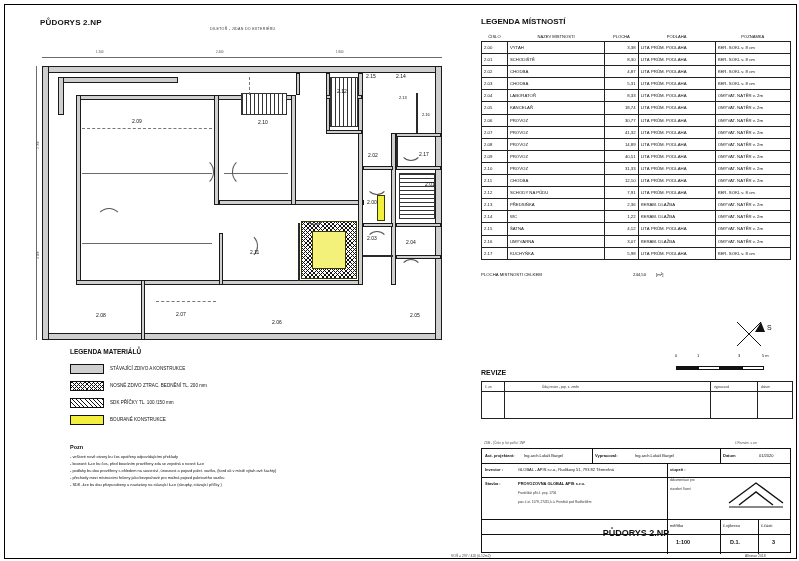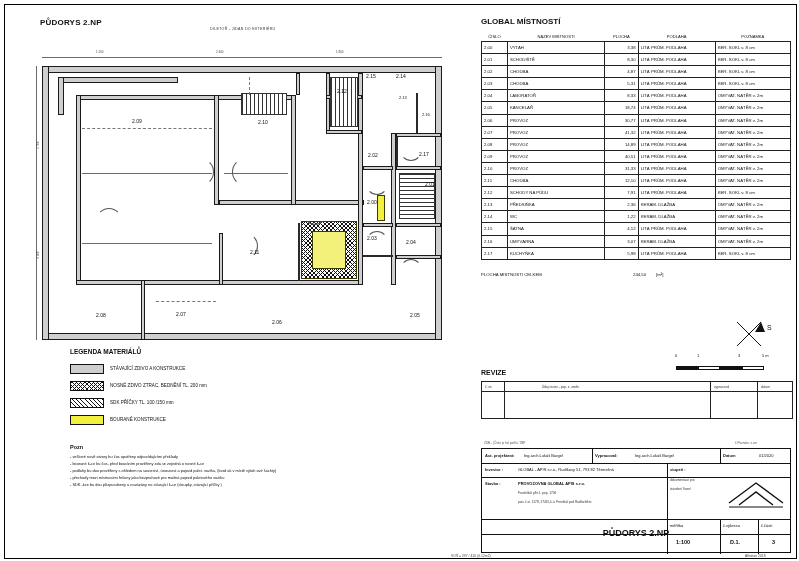--- a/index.html
+++ b/index.html
@@ -207,21 +207,21 @@
 
   <div class="pozn-t">Pozn</div>
   <div class="pozn">
     <div>- veškeré nově otvory bu čos opatřeny odpovídajícími překlady</div>
     <div>- bourané k-ce bu čos, před bouráním prověřeny zda se zejedná o nosné k-ce</div>
     <div>- podlahy bu dou prověřeny s ohledem na souvrství, únosnost a pojezd palet. vozíku, (kord ak v místě výtah ové šachty)</div>
     <div>- přechody mezi místnostmi řešeny jako bezprahové pro možná pojezd paletového vozíku</div>
     <div>- SDK -kce bu dou přizpůsobeny a navázány na stávající k-ce (sloupky, stávající příčky )</div>
   </div>
 
-  <div class="leg-title">GLOBAL MÍSTNOSTÍ</div>
+  <div class="leg-title">LEGENDA MÍSTNOSTÍ</div>
 
   <table class="rooms">
     <thead>
       <tr>
         <th class="c-num">ČÍSLO</th>
         <th class="c-name">NÁZEV MÍSTNOSTI</th>
         <th class="c-area">PLOCHA</th>
         <th class="c-floor">PODLAHA</th>
         <th class="c-note">POZNÁMKA</th>
       </tr>

